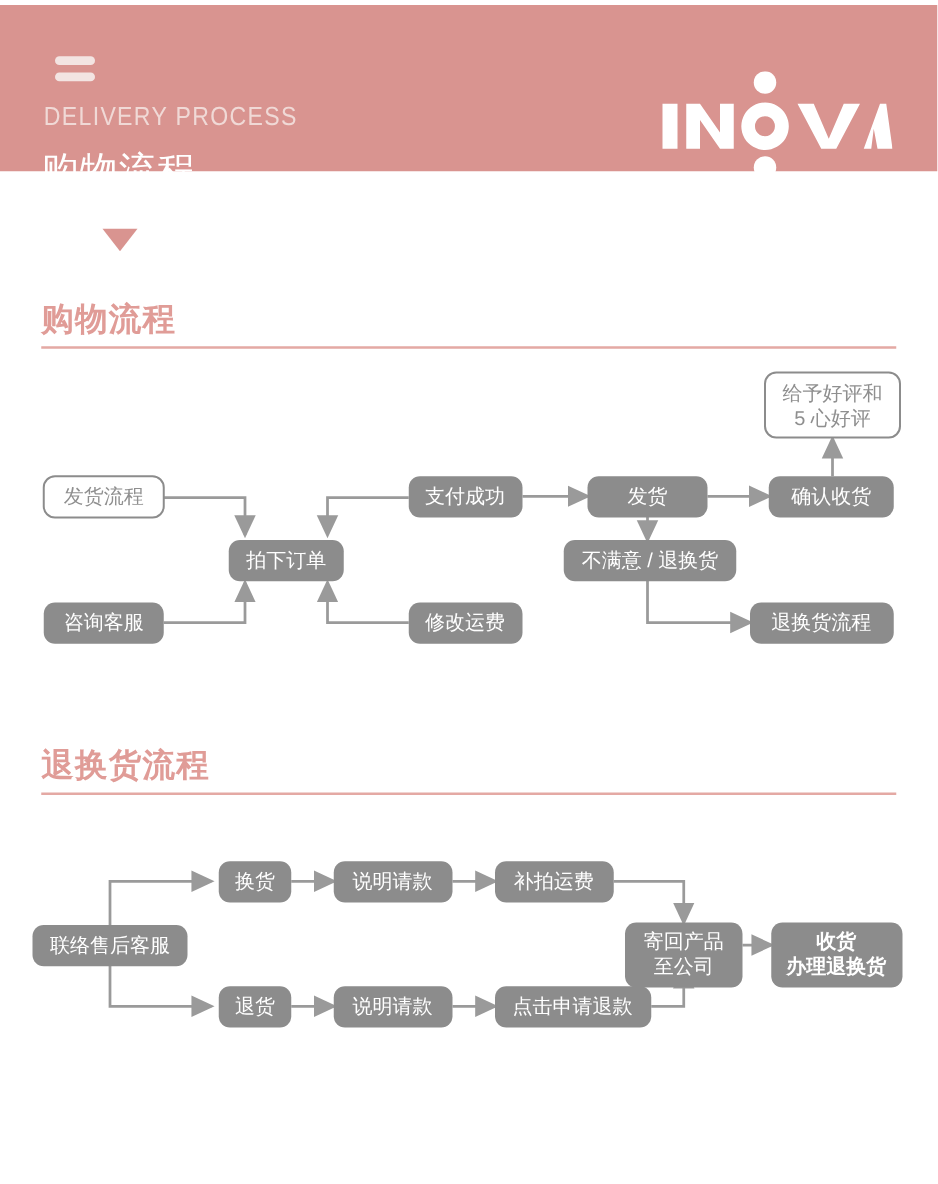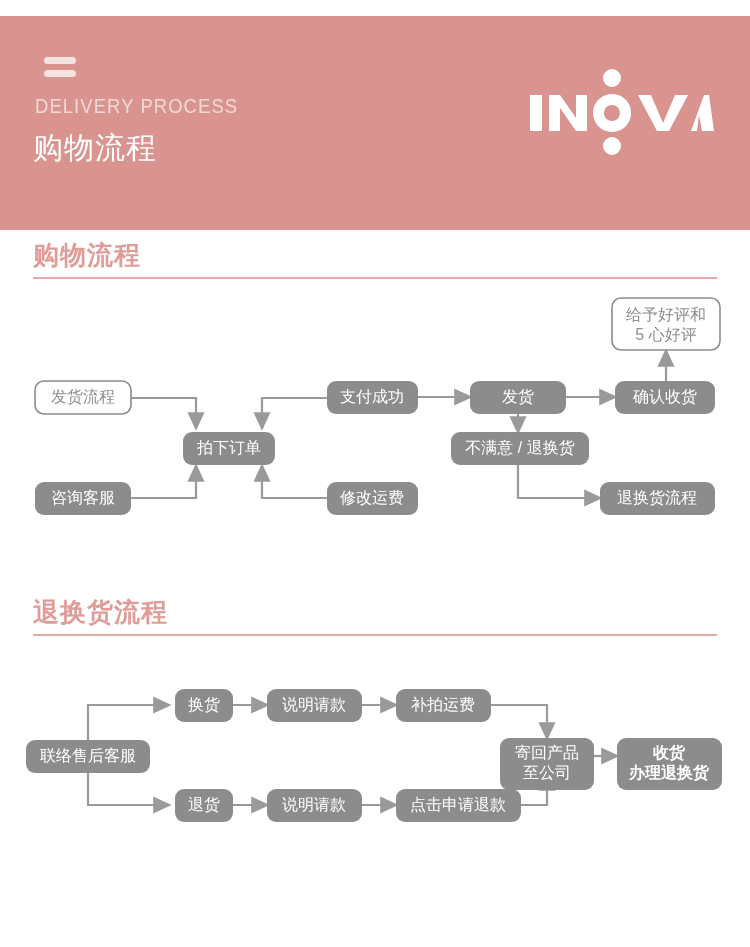--- a/index.html
+++ b/index.html
@@ -5,21 +5,21 @@
   html,body{margin:0;padding:0;}
   body{
     width:750px;height:947px;
     background:#ffffff;
     font-family:"Liberation Sans","DejaVu Sans",sans-serif;
     overflow:hidden;
     position:relative;
   }
   
   .header{
-    position:absolute;left:0;top:16px;width:750px;height:214px;
+    position:absolute;left:0;top:4px;width:750px;height:133px;
     background:#d99490;
   }
   .header-notch{
     position:absolute;left:82px;top:183px;width:0;height:0;
     border-left:14px solid transparent;
     border-right:14px solid transparent;
     border-top:18px solid #d99490;
   }
   .hamburger{
     position:absolute;left:44px;top:41px;width:32px;height:20px;

